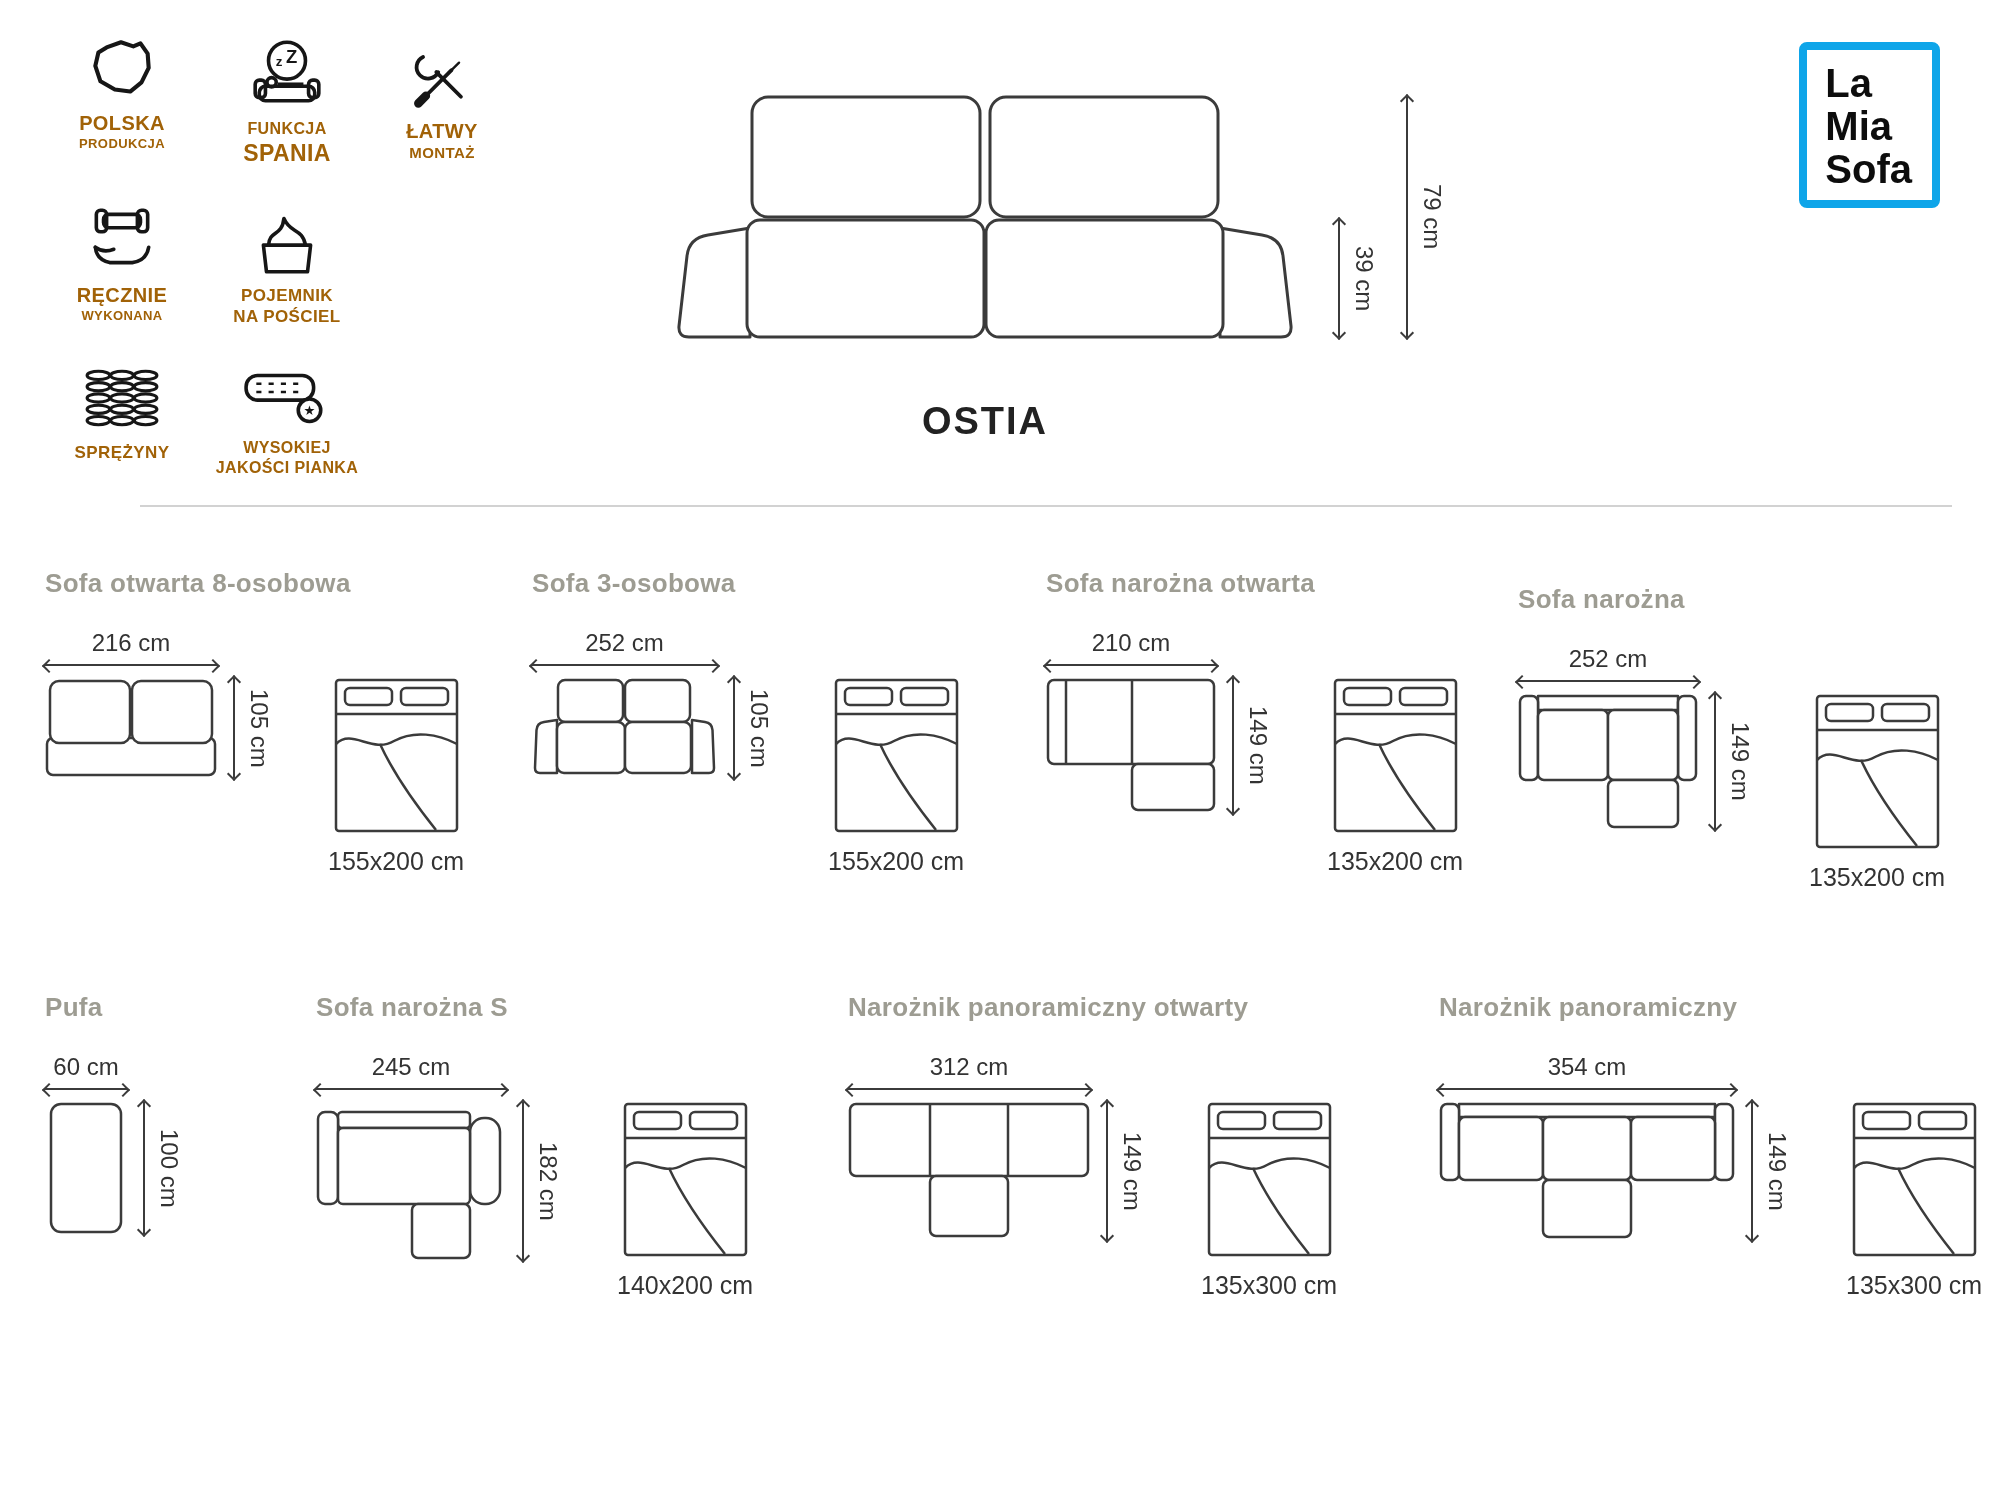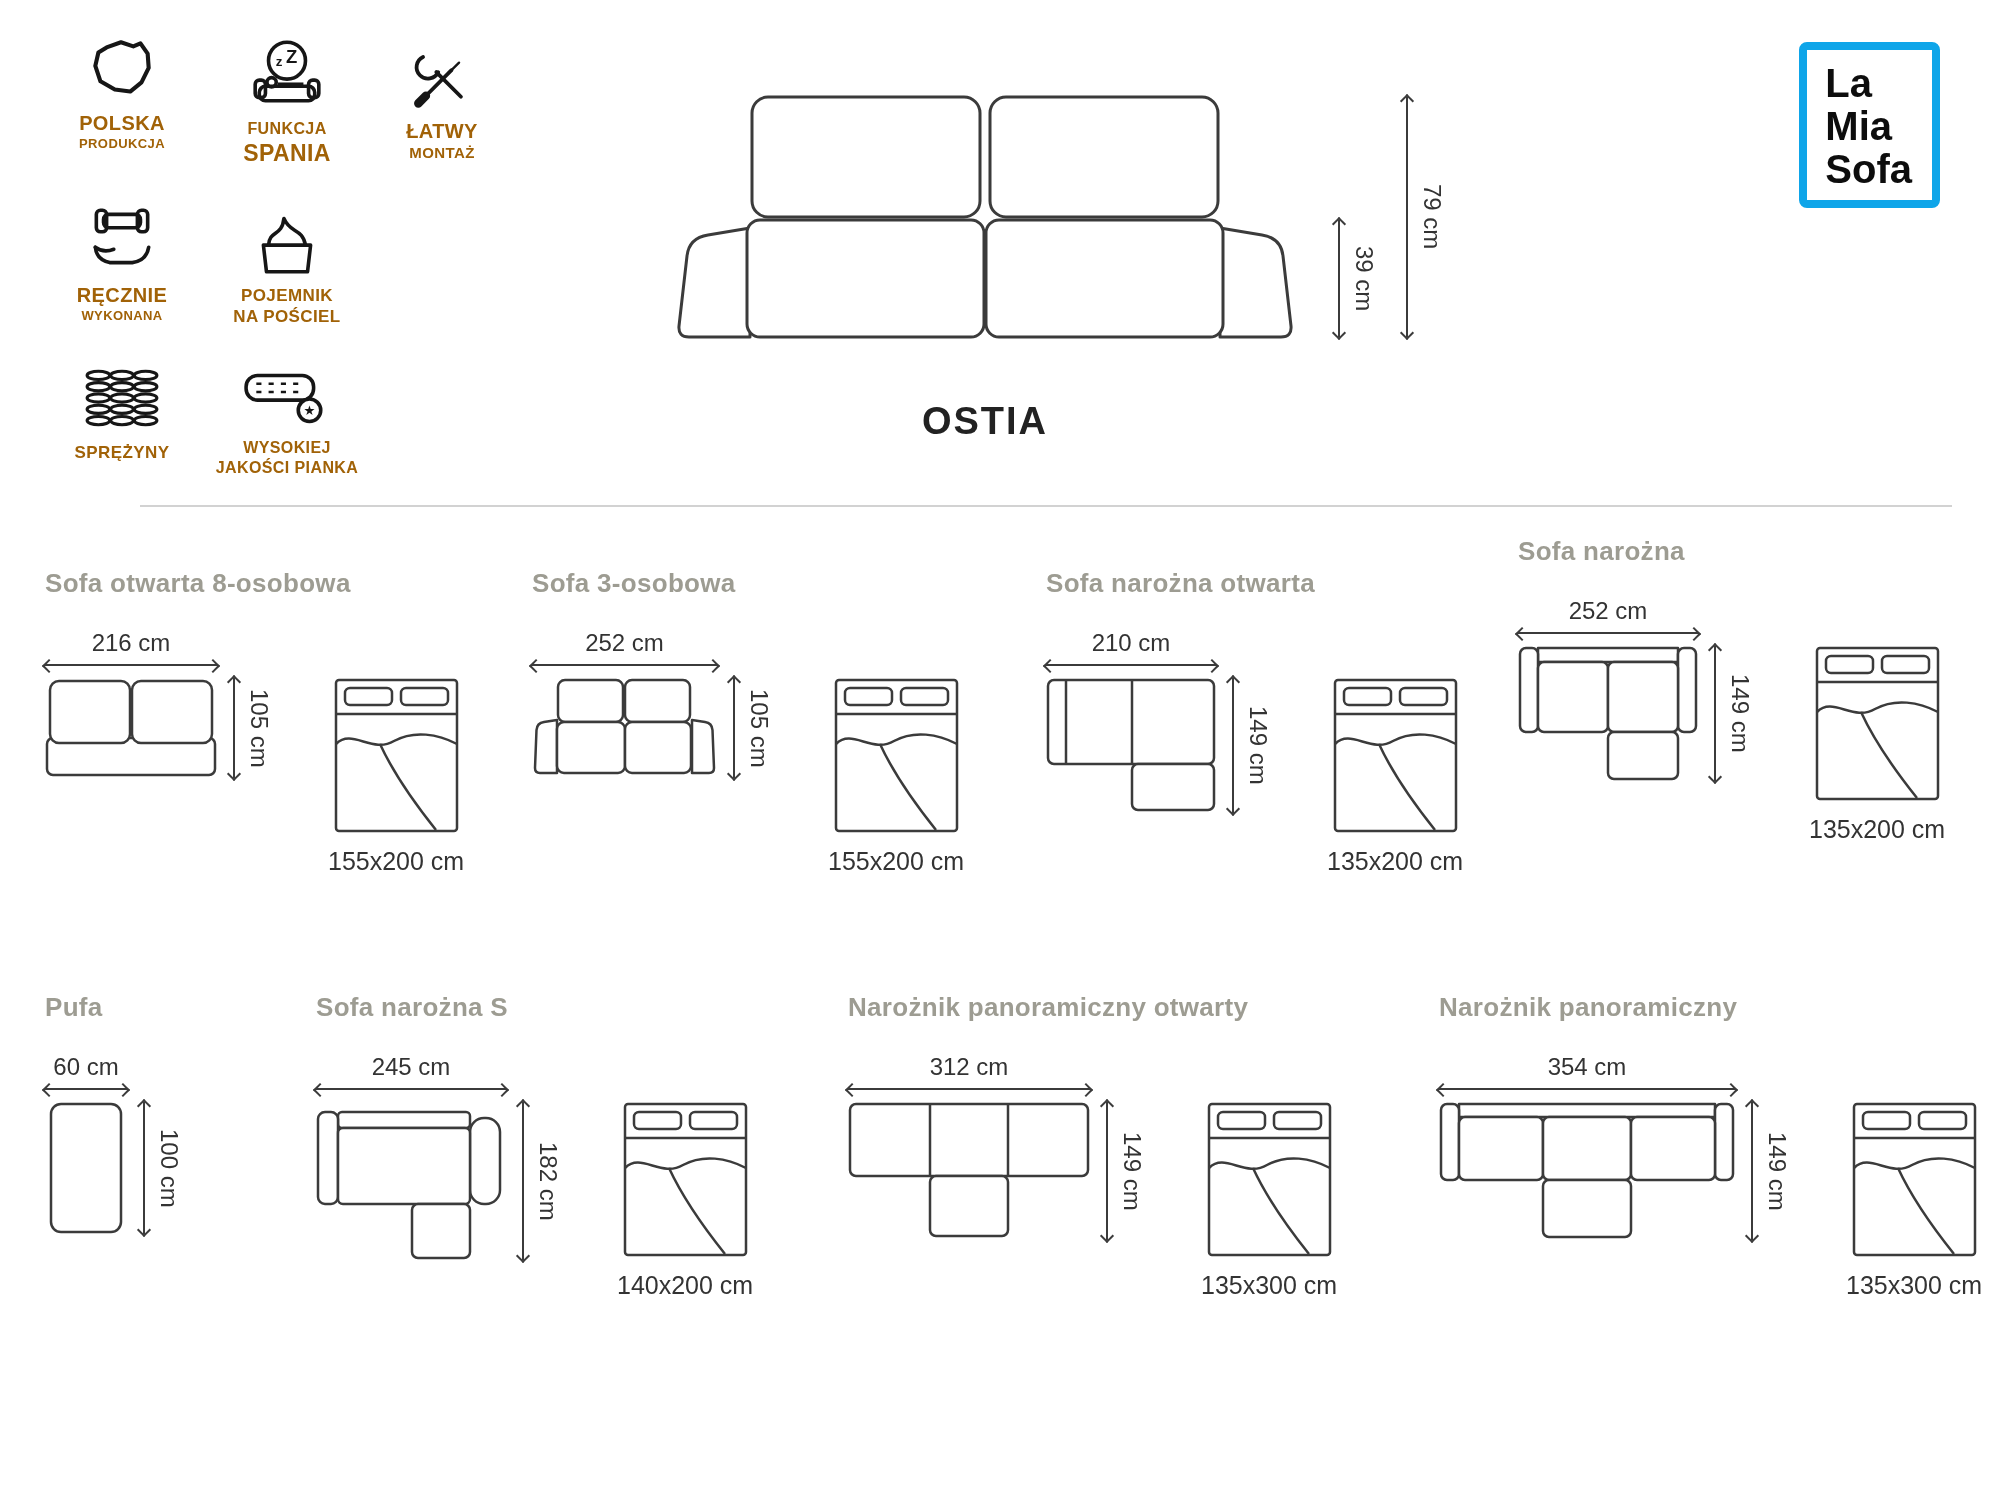--- a/index.html
+++ b/index.html
@@ -56,21 +56,21 @@
   
   .variant{position:absolute;}
   .v-title{font-size:26px;font-weight:700;color:#9d9c92;margin-bottom:30px;letter-spacing:.3px;}
   .v-body{display:flex;align-items:flex-start;}
   .fig-col{display:flex;flex-direction:column;align-items:center;}
   .dim-top{display:flex;flex-direction:column;align-items:center;row-gap:7px;margin-bottom:12px;width:100%;}
   .v-body>.v-dim{margin-top:49px;margin-left:16px;}
   .bed-col{display:flex;flex-direction:column;align-items:center;margin-left:55px;margin-top:49px;row-gap:14px;}
   .bed-size{font-size:25px;color:#333;font-weight:500;}
 
-  .p1{left:45px;top:568px}.p2{left:532px;top:568px}.p3{left:1046px;top:568px}.p4{left:1518px;top:536px}
+  .p1{left:45px;top:568px}.p2{left:532px;top:568px}.p3{left:1046px;top:568px}.p4{left:1518px;top:584px}
   .p5{left:45px;top:992px}.p6{left:316px;top:992px}.p7{left:848px;top:992px}.p8{left:1439px;top:992px}
 
   svg{display:block;}
 </style>
 </head>
 <body>
 
 <svg width="0" height="0" style="position:absolute" aria-hidden="true">
   <defs>
     <g id="bed-symbol" fill="none" stroke="#3b3b3b" stroke-width="2.5" stroke-linejoin="round">

